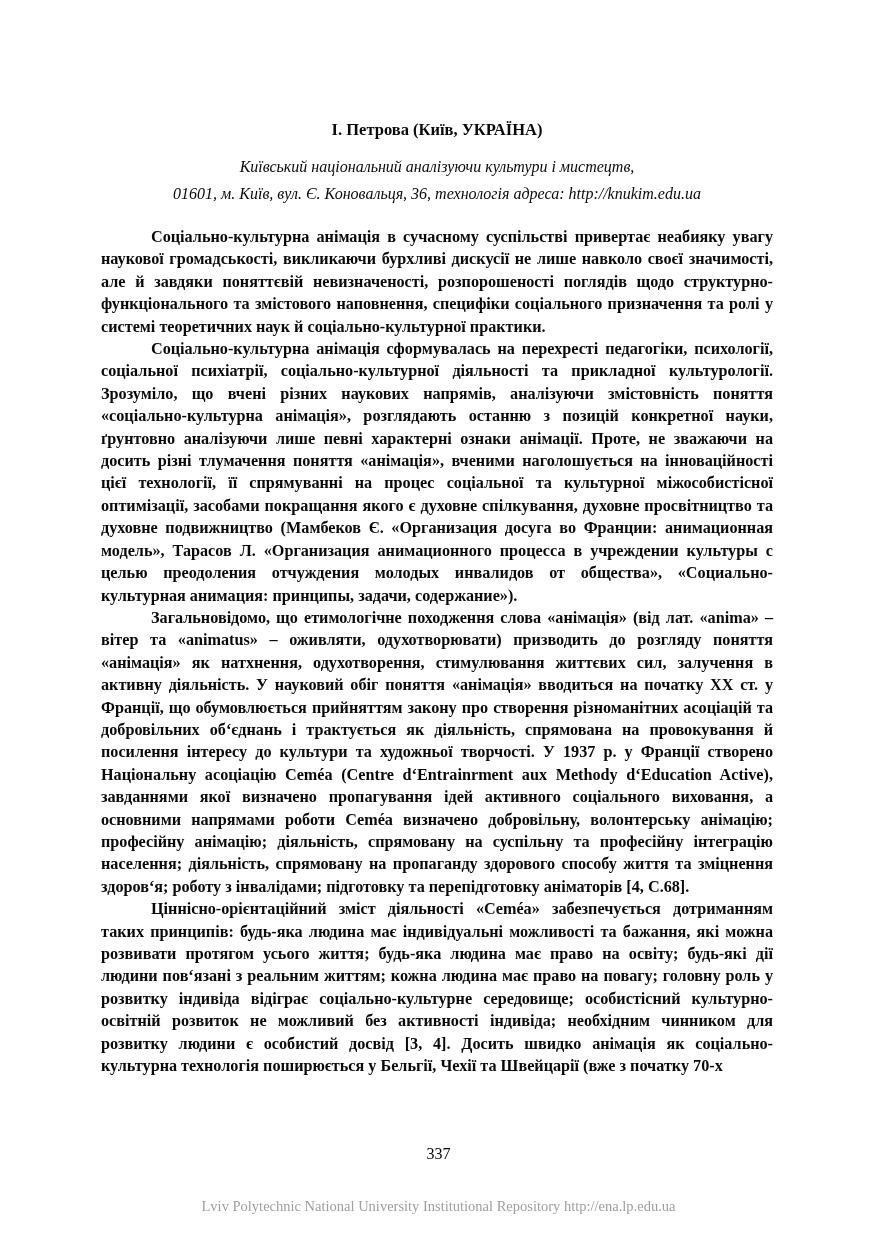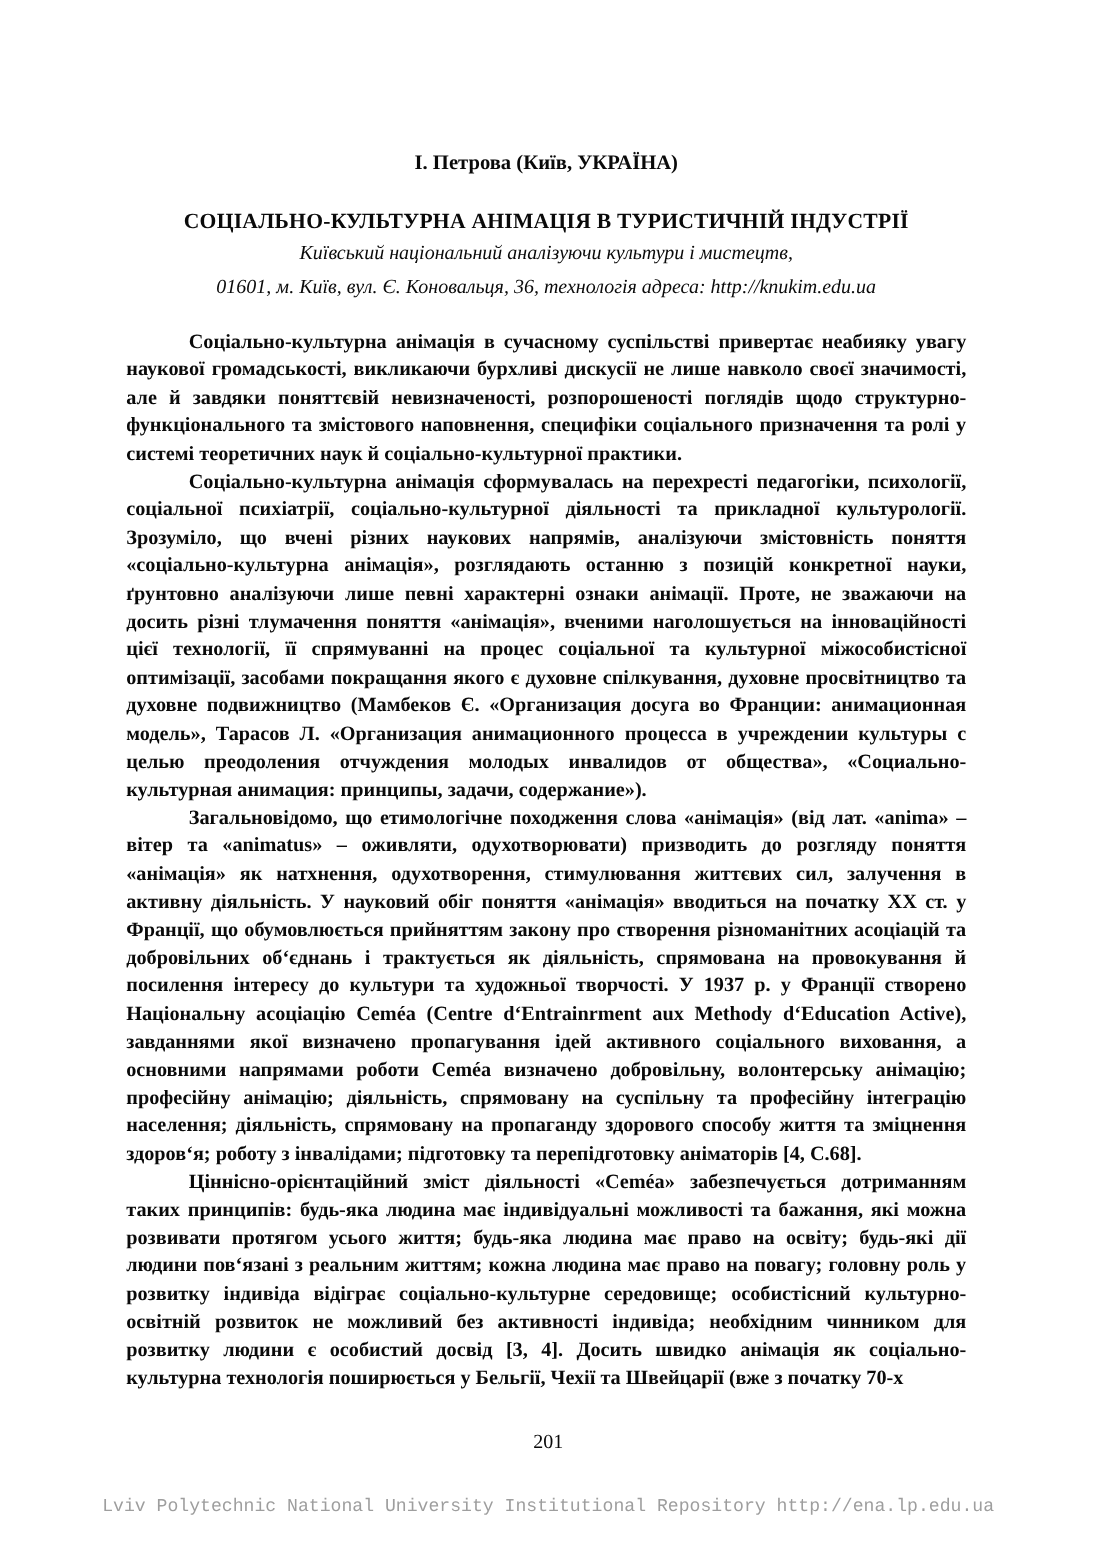--- a/index.html
+++ b/index.html
@@ -63,37 +63,36 @@
     text-align: center;
     font-size: 16px;
     line-height: 18px;
   }
   .repository-footer {
     position: absolute;
     left: 0;
     top: 1198px;
     width: 877px;
     text-align: center;
-    font-family: Liberation Mono, monospace;
+    font-family: Liberation Serif, serif;
     font-size: 14.5px;
     line-height: 17px;
     color: #9e9e9e;
   }
 </style>
 </head>
 <body>
 
 <div class="page">
   <div class="content">
     <p class="author-line">І. Петрова (Київ, УКРАЇНА)</p>
-    <p class="paper-title">СОЦІАЛЬНО-КУЛЬТУРНА АНІМАЦІЯ В ТУРИСТИЧНІЙ ІНДУСТРІЇ</p>
     <p class="affiliation">Київський національний аналізуючи культури і мистецтв,</p>
     <p class="affiliation">01601, м. Київ, вул. Є. Коновальця, 36, технологія адреса: http://knukim.edu.ua</p>
     <div class="body-text">
       <p>Соціально-культурна анімація в сучасному суспільстві привертає неабияку увагу наукової громадськості, викликаючи бурхливі дискусії не лише навколо своєї значимості, але й завдяки поняттєвій невизначеності, розпорошеності поглядів щодо структурно-функціонального та змістового наповнення, специфіки соціального призначення та ролі у системі теоретичних наук й соціально-культурної практики.</p>
       <p>Соціально-культурна анімація сформувалась на перехресті педагогіки, психології, соціальної психіатрії, соціально-культурної діяльності та прикладної культурології. Зрозуміло, що вчені різних наукових напрямів, аналізуючи змістовність поняття «соціально-культурна анімація», розглядають останню з позицій конкретної науки, ґрунтовно аналізуючи лише певні характерні ознаки анімації. Проте, не зважаючи на досить різні тлумачення поняття «анімація», вченими наголошується на інноваційності цієї технології, її спрямуванні на процес соціальної та культурної міжособистісної оптимізації, засобами покращання якого є духовне спілкування, духовне просвітництво та духовне подвижництво (Мамбеков Є. «Организация досуга во Франции: анимационная модель», Тарасов Л. «Организация анимационного процесса в учреждении культуры с целью преодоления отчуждения молодых инвалидов от общества», «Социально-культурная анимация: принципы, задачи, содержание»).</p>
       <p>Загальновідомо, що етимологічне походження слова «анімація» (від лат. «anima» – вітер та «animatus» – оживляти, одухотворювати) призводить до розгляду поняття «анімація» як натхнення, одухотворення, стимулювання життєвих сил, залучення в активну діяльність. У науковий обіг поняття «анімація» вводиться на початку ХХ ст. у Франції, що обумовлюється прийняттям закону про створення різноманітних асоціацій та добровільних об‘єднань і трактується як діяльність, спрямована на провокування й посилення інтересу до культури та художньої творчості. У 1937 р. у Франції створено Національну асоціацію Ceméa (Centre d‘Entrainrment aux Methody d‘Education Active), завданнями якої визначено пропагування ідей активного соціального виховання, а основними напрямами роботи Ceméa визначено добровільну, волонтерську анімацію; професійну анімацію; діяльність, спрямовану на суспільну та професійну інтеграцію населення; діяльність, спрямовану на пропаганду здорового способу життя та зміцнення здоров‘я; роботу з інвалідами; підготовку та перепідготовку аніматорів [4, С.68].</p>
       <p>Ціннісно-орієнтаційний зміст діяльності «Ceméa» забезпечується дотриманням таких принципів: будь-яка людина має індивідуальні можливості та бажання, які можна розвивати протягом усього життя; будь-яка людина має право на освіту; будь-які дії людини пов‘язані з реальним життям; кожна людина має право на повагу; головну роль у розвитку індивіда відіграє соціально-культурне середовище; особистісний культурно-освітній розвиток не можливий без активності індивіда; необхідним чинником для розвитку людини є особистий досвід [3, 4]. Досить швидко анімація як соціально-культурна технологія поширюється у Бельгії, Чехії та Швейцарії (вже з початку 70-х</p>
     </div>
   </div>
-  <div class="page-number">201</div>
+  <div class="page-number">337</div>
   <div class="repository-footer">Lviv Polytechnic National University Institutional Repository http://ena.lp.edu.ua</div>
 </div>
 
 </body></html>

